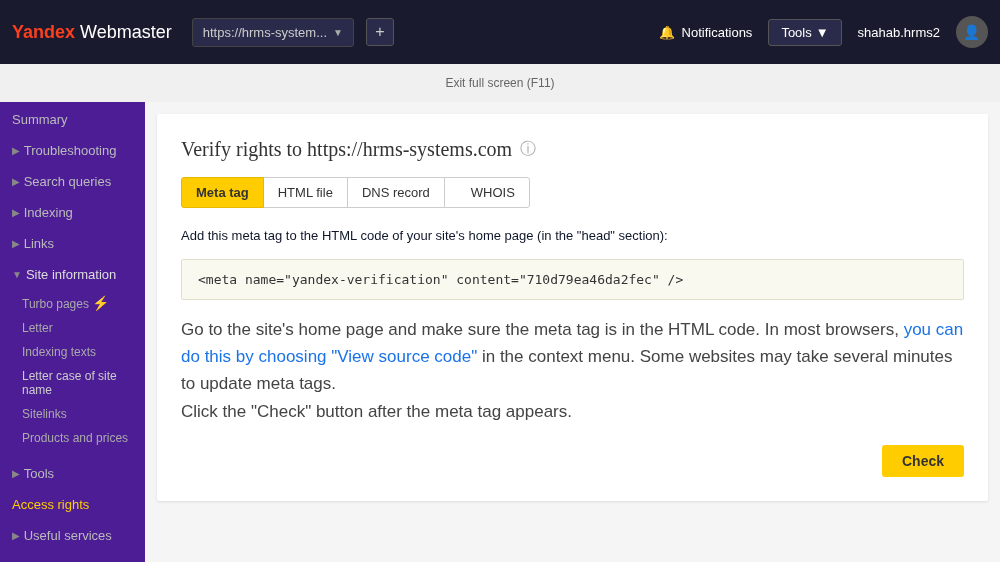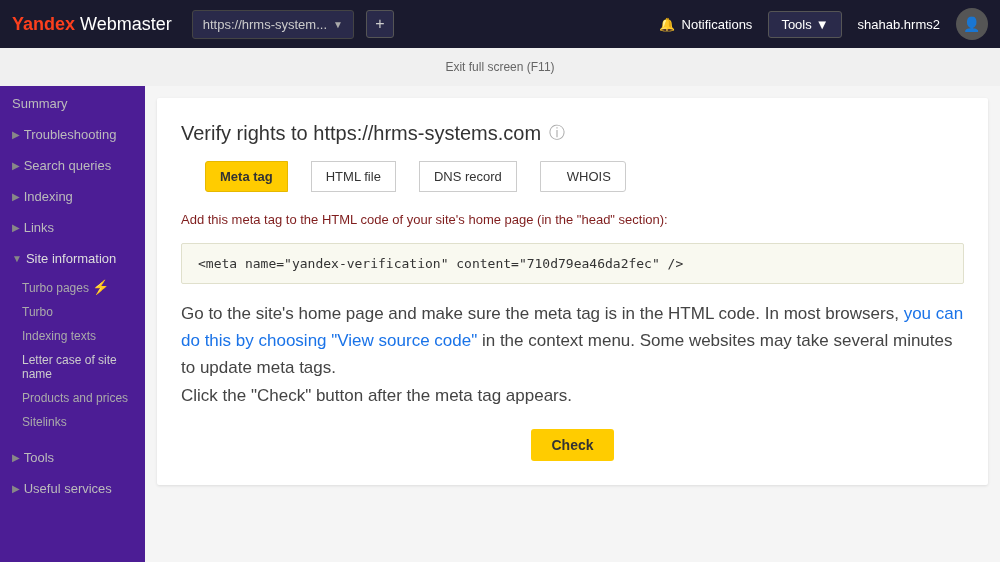--- a/index.html
+++ b/index.html
@@ -1,21 +1,21 @@
 <!DOCTYPE html>
 <html><head>
   <meta charset="utf-8">
   <style>
     * { box-sizing: border-box; margin: 0; padding: 0; }
     body { font-family: Arial, sans-serif; font-size: 13px; background: #1a1a2e; color: #333; }
 
     
     .top-nav {
       background: #1a1a2e;
-      height: 48px;
+      height: 64px;
       display: flex;
       align-items: center;
       padding: 0 12px;
       gap: 12px;
     }
     .logo {
       color: white;
       font-size: 18px;
       font-weight: bold;
       white-space: nowrap;
@@ -134,53 +134,53 @@
       box-shadow: 0 1px 3px rgba(0,0,0,0.1);
     }
     .page-title {
       font-size: 20px;
       font-weight: normal;
       color: #333;
       margin-bottom: 16px;
       display: flex;
       align-items: center;
       gap: 8px;
+      font-family: Liberation Serif, serif;
     }
     .page-title .info-icon {
       color: #aaa;
       font-size: 16px;
       cursor: pointer;
     }
     .tabs {
       display: flex;
       gap: 0;
       margin-bottom: 20px;
     }
     .tab {
       padding: 7px 14px;
       border: 1px solid #ccc;
       background: white;
       cursor: pointer;
       font-size: 13px;
       color: #333;
       margin-right: -1px;
-      margin-left: 24px;
     }
     .tab:first-child { border-radius: 3px 0 0 3px; }
     .tab:last-child { border-radius: 0 3px 3px 0; padding-left: 26px; }
     .tab.active {
       background: #ffcc00;
       border-color: #e6b800;
       color: #333;
       font-weight: bold;
       z-index: 1;
       position: relative;
     }
     .instruction {
-      color: #7f1d1d;
+      color: #0f172a;
       margin-bottom: 16px;
       font-size: 13px;
     }
     .code-block {
       background: #f9f9f0;
       border: 1px solid #e0e0cc;
       padding: 12px 16px;
       font-family: monospace;
       font-size: 13px;
       color: #333;
@@ -188,21 +188,21 @@
       border-radius: 2px;
     }
     .description {
       font-size: 17px;
       color: #444;
       line-height: 1.6;
       margin-bottom: 20px;
     }
     .check-btn-row {
       display: flex;
-      justify-content: center;
+      justify-content: flex-end;
     }
     .check-btn {
       background: #ffcc00;
       border: none;
       padding: 8px 20px;
       font-size: 14px;
       font-weight: bold;
       color: #333;
       border-radius: 3px;
       cursor: pointer;
@@ -273,38 +273,41 @@
     <div class="sidebar-item" style="color:#ddd;">
       <span class="arrow">▼</span>
       <span>Site information</span>
     </div>
 
     <div class="sidebar-sub">
       <span>Turbo pages</span>
       <span class="turbo-icon"> ⚡</span>
     </div>
     <div class="sidebar-sub">
-      <span>Turbo</span>
+      <span>Letter</span>
     </div>
     <div class="sidebar-sub">
       <span>Indexing texts</span>
     </div>
     <div class="sidebar-sub" style="color:#ccc;">
       <span>Letter case of site name</span>
     </div>
     <div class="sidebar-sub">
+      <span>Sitelinks</span>
+    </div>
+    <div class="sidebar-sub">
       <span>Products and prices</span>
     </div>
-    <div class="sidebar-sub">
-      <span>Sitelinks</span>
-    </div>
 
     <div class="sidebar-item" style="margin-top:8px;">
       <span class="arrow">▶</span>
       <span>Tools</span>
+    </div>
+    <div class="sidebar-item active" style="color:#ffcc00;">
+      <span>Access rights</span>
     </div>
     <div class="sidebar-item">
       <span class="arrow">▶</span>
       <span>Useful services</span>
     </div>
   </div>
 
   <div class="main">
     <div class="content-card">
 

